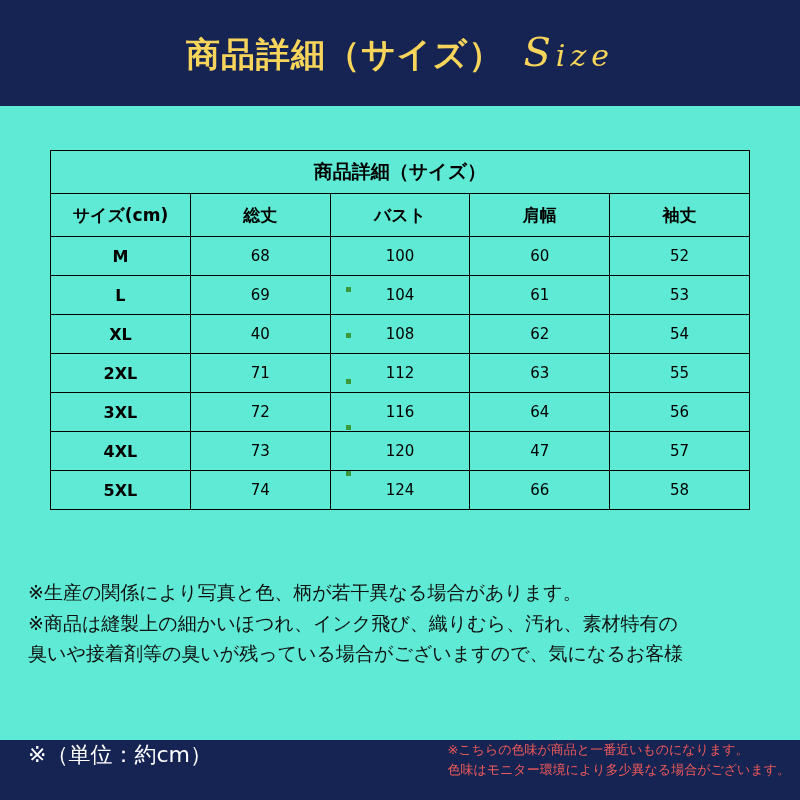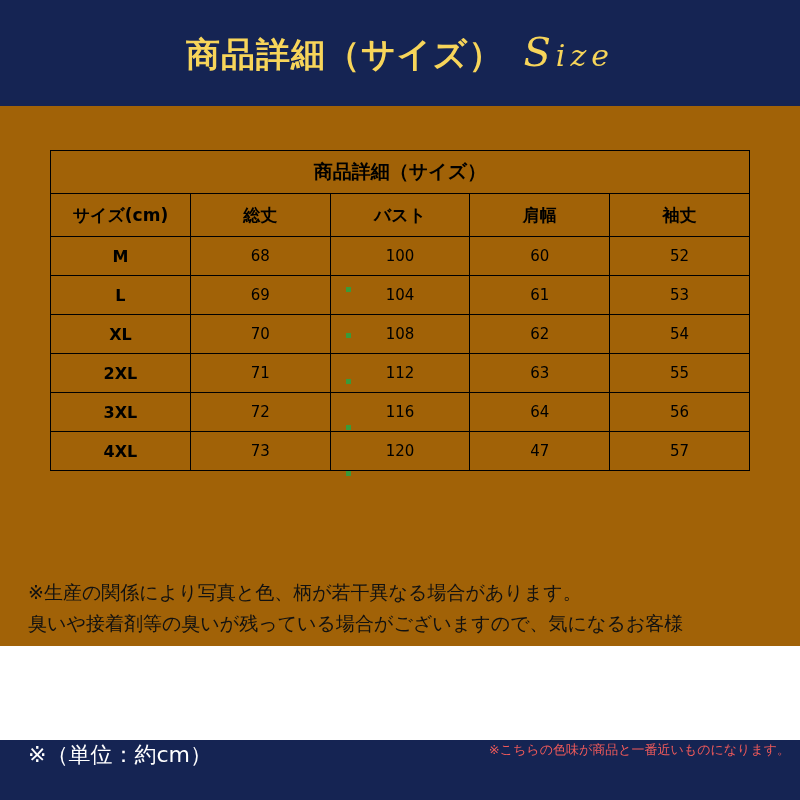--- a/index.html
+++ b/index.html
@@ -9,22 +9,22 @@
   body {
     width: 800px;
     height: 800px;
     background: #ffffff;
     font-family: "Liberation Sans", sans-serif;
     overflow: hidden;
   }
   .page {
     position: relative;
     width: 800px;
-    height: 646px;
-    background: #a16207;
+    height: 800px;
+    background: #5eead4;
   }
   
   .header-band {
     position: absolute;
     left: 0;
     top: 0;
     width: 800px;
     height: 106px;
     background: #152453;
     display: flex;
@@ -175,21 +175,21 @@
         </tr>
         <tr>
           <td class="size-label">L</td>
           <td>69</td>
           <td>104</td>
           <td>61</td>
           <td>53</td>
         </tr>
         <tr>
           <td class="size-label">XL</td>
-          <td>70</td>
+          <td>40</td>
           <td>108</td>
           <td>62</td>
           <td>54</td>
         </tr>
         <tr>
           <td class="size-label">2XL</td>
           <td>71</td>
           <td>112</td>
           <td>63</td>
           <td>55</td>
@@ -200,35 +200,44 @@
           <td>116</td>
           <td>64</td>
           <td>56</td>
         </tr>
         <tr>
           <td class="size-label">4XL</td>
           <td>73</td>
           <td>120</td>
           <td>47</td>
           <td>57</td>
+        </tr>
+        <tr>
+          <td class="size-label">5XL</td>
+          <td>74</td>
+          <td>124</td>
+          <td>66</td>
+          <td>58</td>
         </tr>
       </tbody>
     </table>
     <span class="tick" style="left:296px; top:137px;"></span>
     <span class="tick" style="left:296px; top:183px;"></span>
     <span class="tick" style="left:296px; top:229px;"></span>
     <span class="tick" style="left:296px; top:275px;"></span>
     <span class="tick" style="left:296px; top:321px;"></span>
   </div>
 
   <div class="notes">
     <p>※生産の関係により写真と色、柄が若干異なる場合があります。</p>
+    <p>※商品は縫製上の細かいほつれ、インク飛び、織りむら、汚れ、素材特有の</p>
     <p>臭いや接着剤等の臭いが残っている場合がございますので、気になるお客様</p>
   </div>
 
   <div class="footer-band">
     <div class="footer-left">※（単位：約cm）</div>
     <div class="footer-right">
       <div>※こちらの色味が商品と一番近いものになります。</div>
+      <div>色味はモニター環境により多少異なる場合がございます。</div>
     </div>
   </div>
 
 </div>
 
 </body></html>

